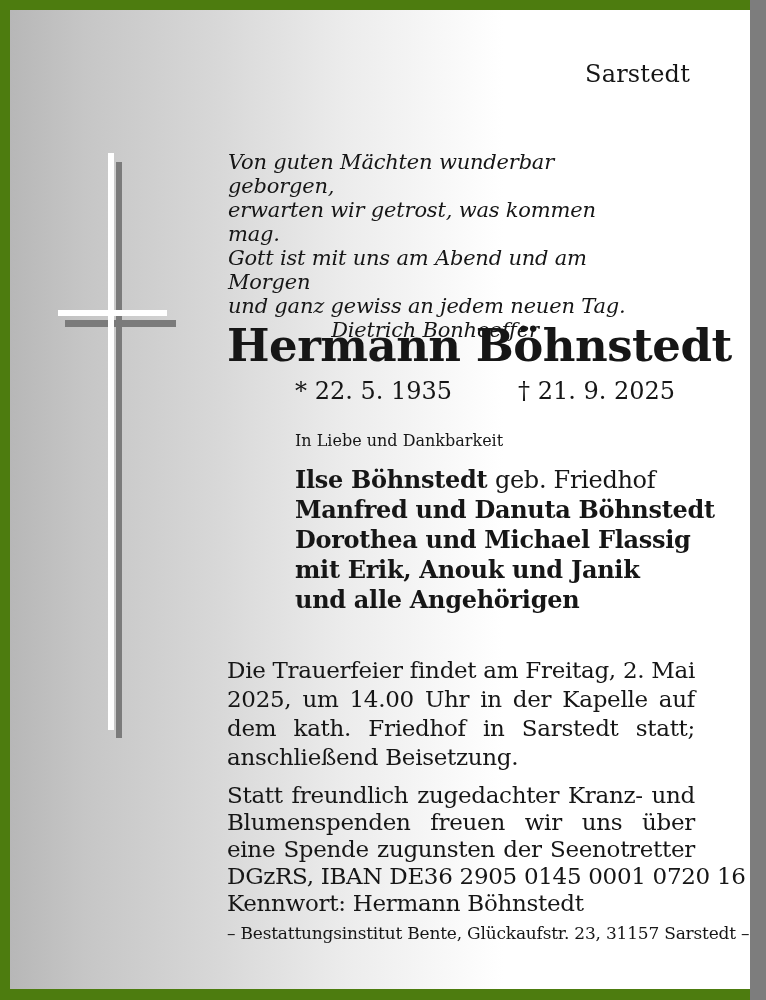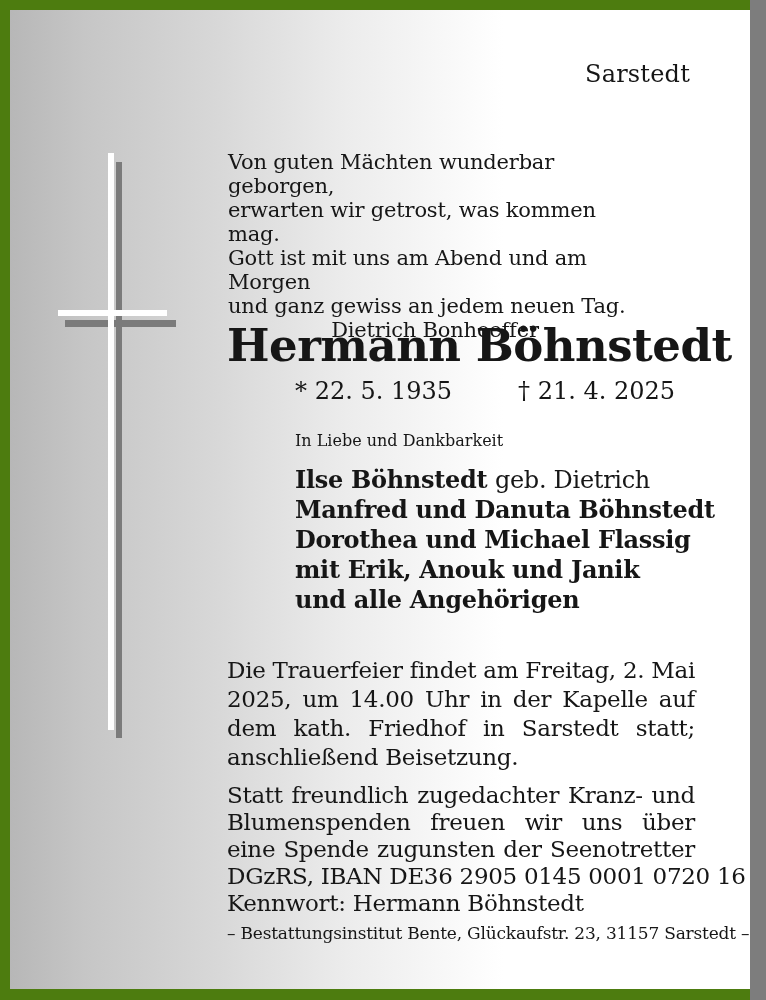--- a/index.html
+++ b/index.html
@@ -30,20 +30,21 @@
   .location {
     position: absolute;
     top: 50px; right: 67px;
     font-size: 24px;
     letter-spacing: 0.2px;
   }
   .poem {
     position: absolute;
     left: 218px; top: 140px;
     width: 414px;
+    font-style: italic;
     font-size: 21px;
     line-height: 24px;
     letter-spacing: -0.2px;
   }
   .poem-author { text-align: center; }
 
   .title {
     position: absolute;
     left: 217px; top: 310px;
     width: 470px;
@@ -118,28 +119,28 @@
       <div class="poem-line">erwarten wir getrost, was kommen mag.</div>
       <div class="poem-line">Gott ist mit uns am Abend und am Morgen</div>
       <div class="poem-line">und ganz gewiss an jedem neuen Tag.</div>
       <div class="poem-author">Dietrich Bonhoeffer</div>
     </div>
 
     <h1 class="title">Hermann Böhnstedt</h1>
 
     <div class="dates">
       <span>* 22. 5. 1935</span>
-      <span>† 21. 4. 2025</span>
+      <span>† 21. 9. 2025</span>
     </div>
 
     <div class="intro">In Liebe und Dankbarkeit</div>
 
     <div class="names">
       <div>
-        <span>Ilse Böhnstedt</span><span class="maiden-name">geb. Dietrich</span>
+        <span>Ilse Böhnstedt</span><span class="maiden-name">geb. Friedhof</span>
       </div>
       <div>Manfred und Danuta Böhnstedt</div>
       <div>Dorothea und Michael Flassig</div>
       <div>mit Erik, Anouk und Janik</div>
       <div>und alle Angehörigen</div>
     </div>
 
     <div class="para para-funeral">
       <div class="jline">Die Trauerfeier findet am Freitag, 2. Mai</div>
       <div class="jline">2025, um 14.00 Uhr in der Kapelle auf</div>

